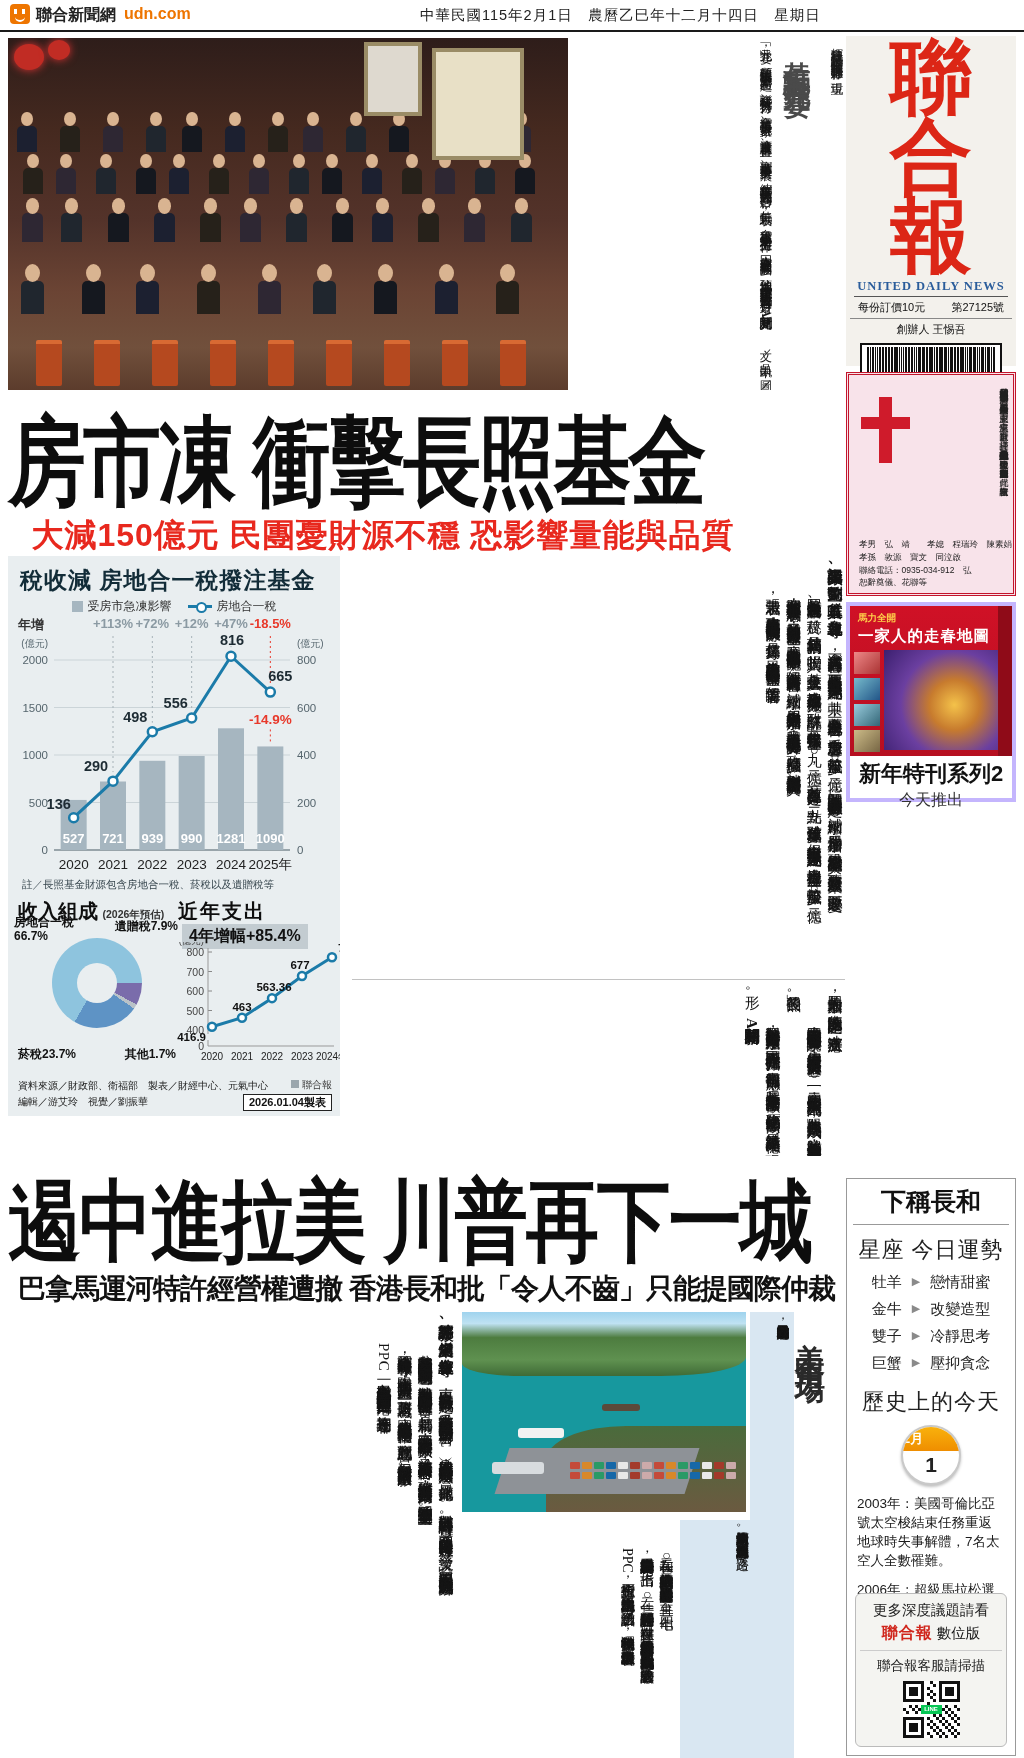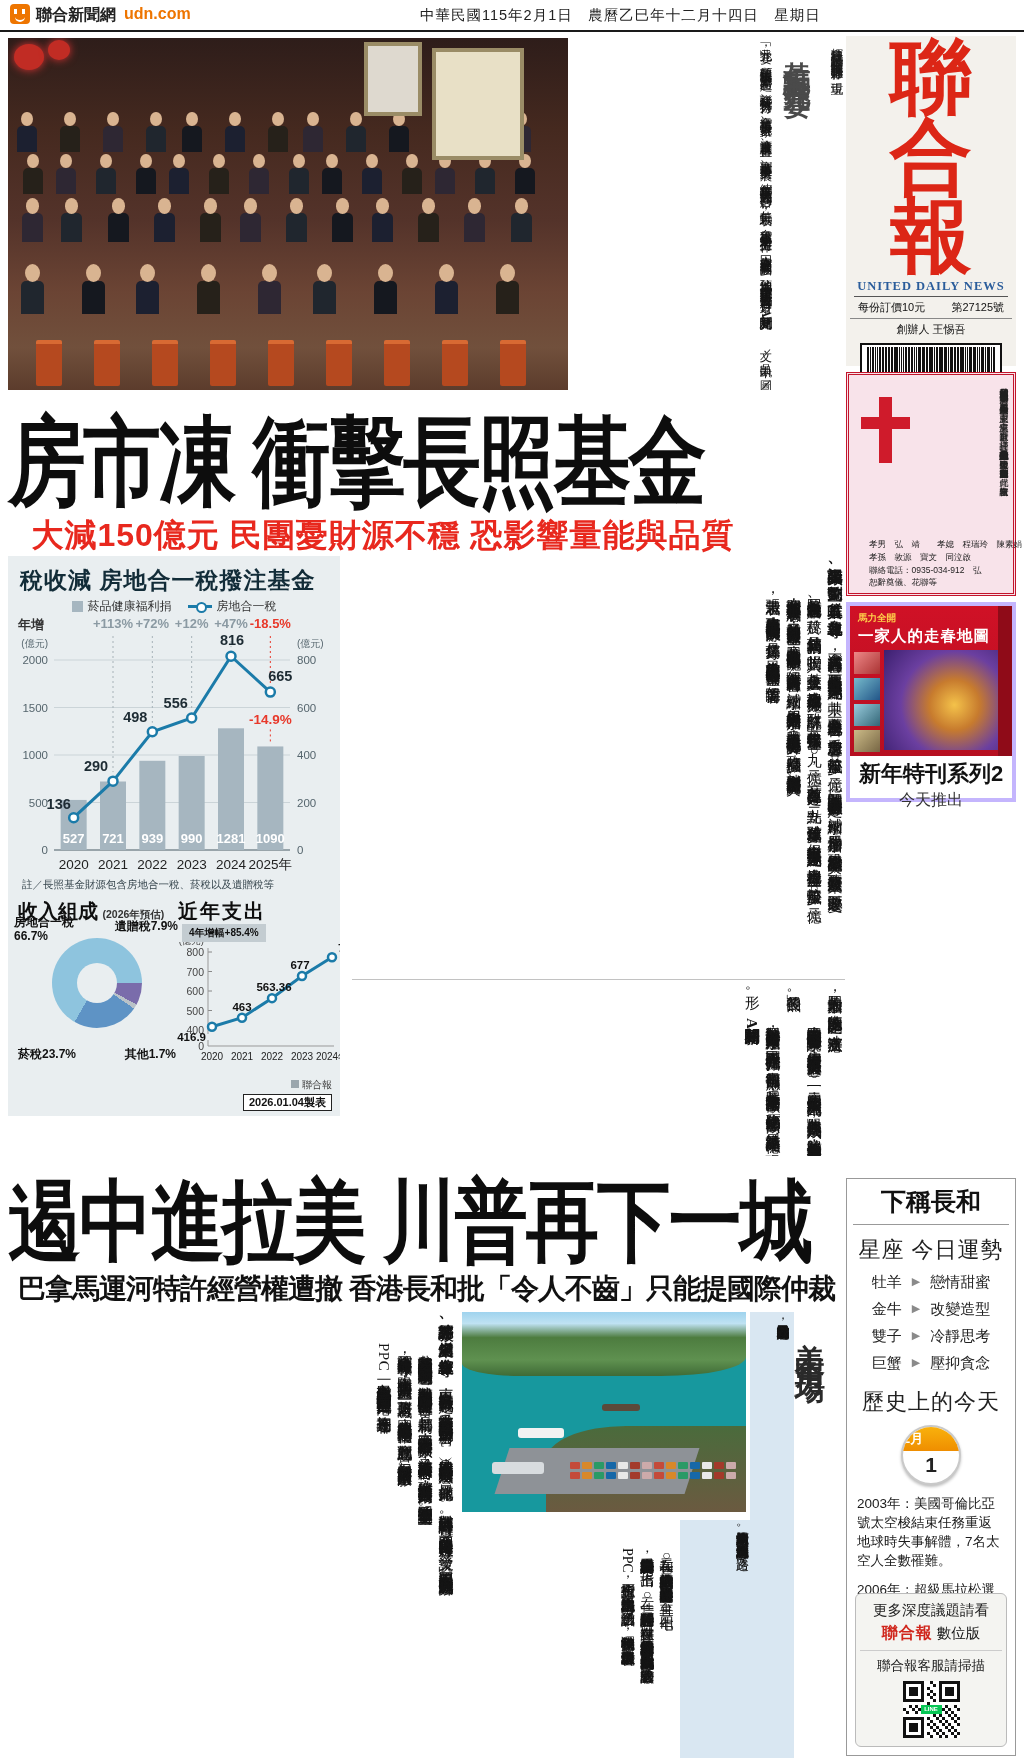--- a/index.html
+++ b/index.html
@@ -50,21 +50,21 @@
   #combo-svg{position:absolute;left:6px;top:78px;width:320px;height:240px;}
   #ig-note{position:absolute;left:14px;top:322px;font-size:10.5px;color:#37464e;}
   #income{position:absolute;left:10px;top:342px;width:154px;height:166px;}
   #income-title{font-size:20px;font-weight:900;color:#0e0e0e;}
   #income-sub{font-size:10.5px;font-weight:700;color:#333;}
   #income-donut{position:absolute;left:34px;top:40px;width:90px;height:90px;border-radius:50%;}
   #income-donut::after{content:"";position:absolute;left:25px;top:25px;width:40px;height:40px;border-radius:50%;background:#e9eef0;}
   .donut-lab{position:absolute;font-size:12px;font-weight:900;color:#111;line-height:1.15;}
   #spend{position:absolute;left:170px;top:342px;width:156px;height:166px;}
   #spend-title{font-size:20px;font-weight:900;color:#0e0e0e;letter-spacing:2px;}
-  #spend-badge{position:absolute;left:4px;top:26px;background:#c3ccd1;color:#111;font-size:10px;font-weight:900;padding:2px 7px;}
+  #spend-badge{position:absolute;left:4px;top:26px;background:#c3ccd1;color:#111;font-size:16px;font-weight:900;padding:2px 7px;}
   #spend-svg{position:absolute;left:-4px;top:44px;width:166px;height:124px;}
   .ig-footer{position:absolute;left:10px;bottom:6px;font-size:10px;color:#222;line-height:1.6;}
   #ig-brand{position:absolute;right:8px;bottom:24px;font-size:10px;color:#444;}
   #ig-brand i{display:inline-block;width:8px;height:8px;background:#9aa6ad;margin-right:3px;}
   #ig-stamp{position:absolute;right:8px;bottom:5px;border:1.5px solid #222;padding:0 5px;font-size:11px;font-weight:700;background:#fff;}
   
   #a1-band1{left:352px;top:556px;width:493px;height:420px;font-size:15px;line-height:1.38;letter-spacing:0.5px;}
   #a1-rule{left:352px;top:979px;width:493px;height:0;border-top:1px solid #c2c2c2;}
   #a1-band2{left:352px;top:984px;width:493px;height:172px;font-size:15px;line-height:1.38;letter-spacing:0.5px;}
   .byline{font-weight:900;}
@@ -94,21 +94,21 @@
   #mh-price{display:flex;justify-content:space-between;padding:3px 8px;font-size:11px;border-bottom:1px solid #888;margin:0 4px;}
   #mh-founder{padding:3px 0;font-size:11px;}
   #mh-barcode{margin:3px 14px 0;border:2px solid #111;background:#fff;padding:2px 3px 1px;}
   #barcode-bars{height:26px;display:flex;align-items:stretch;justify-content:center;}
   #barcode-bars b{background:#111;margin-right:1px;}
   #mh-digits{font-size:11.5px;letter-spacing:2px;font-family:"Liberation Mono","DejaVu Sans Mono",monospace;}
   #obituary{top:372px;height:224px;background:#f8e3ea;border:3px double #c2152c;}
   #ob-cross-v{position:absolute;left:30px;top:22px;width:13px;height:66px;background:#cf1b2b;}
   #ob-cross-h{position:absolute;left:12px;top:42px;width:49px;height:12px;background:#cf1b2b;}
   #ob-main{position:absolute;right:4px;top:6px;width:100px;height:168px;font-size:9px;line-height:1.3;color:#222;}
-  #ob-names{position:absolute;left:20px;bottom:4px;width:156px;font-size:8.5px;line-height:1.5;color:#222;}
+  #ob-names{position:absolute;left:10px;bottom:4px;width:156px;font-size:8.5px;line-height:1.5;color:#222;}
   #promo{top:602px;height:200px;border:4px solid #c4b5fd;}
   #promo-img{position:relative;height:150px;background:linear-gradient(180deg,#d01126 0%,#b60f20 100%);overflow:hidden;}
   #promo-banner{position:absolute;left:8px;top:6px;color:#ffd24a;font-size:9.5px;font-weight:700;}
   #promo-series{position:absolute;left:8px;top:20px;color:#fff;font-size:15.5px;font-weight:900;letter-spacing:1px;}
   #promo-collage{position:absolute;left:34px;top:44px;width:128px;height:100px;background:
       radial-gradient(circle at 55% 55%,#f4c24a 0%,#c77b2e 28%,#6b3fa0 60%,#3c2070 100%);}
   .promo-thumb{position:absolute;left:4px;width:26px;height:22px;}
   #promo-strip{position:absolute;right:0;top:0;width:14px;height:150px;background:#8f0b18;}
   #promo-title{text-align:center;font-size:22px;font-weight:900;margin-top:3px;}
   #promo-sub{text-align:center;font-size:16px;color:#333;margin-top:1px;}
@@ -275,21 +275,21 @@
   </div>
 
   <div class="abs" id="hl1"><span>房市凍 衝擊長照基金</span></div>
   <div class="abs" id="sub1">大減150億元 民團憂財源不穩 恐影響量能與品質</div>
 
   <div class="abs" id="ig">
     <div id="ig-title">稅收減 房地合一稅撥注基金</div>
     <div id="ig-legend">
       <div class="leg-item">
           <span class="leg-sq"></span>
-          <span>菸品健康福利捐</span>
+          <span>受房市急凍影響</span>
         </div>
       <div class="leg-item">
           <span class="leg-line">
             <i></i>
           </span>
           <span>房地合一稅</span>
         </div>
     </div>
     <div id="growth-row">
         <span class="glab">年增</span>
@@ -401,20 +401,24 @@
             <circle cx="158" cy="15.265" r="4" fill="#fff" stroke="#1b7ba9" stroke-width="2.5"></circle>
             <text x="164" y="10.265" text-anchor="start" font-size="11.5" font-weight="900" fill="#111">773</text>
             <text x="38" y="118" text-anchor="middle" font-size="10" fill="#222">2020</text>
             <text x="68" y="118" text-anchor="middle" font-size="10" fill="#222">2021</text>
             <text x="98" y="118" text-anchor="middle" font-size="10" fill="#222">2022</text>
             <text x="128" y="118" text-anchor="middle" font-size="10" fill="#222">2023</text>
             <text x="158" y="118" text-anchor="middle" font-size="10" fill="#222">2024年</text>
           </svg></div>
     </div>
 
+    <div class="ig-footer">
+      <div>資料來源／財政部、衛福部　製表／財經中心、元氣中心</div>
+      <div>編輯／游艾玲　視覺／劉振華</div>
+    </div>
     <div id="ig-brand"><i></i><span>聯合報</span></div>
     <div id="ig-stamp">2026.01.04製表</div>
   </div>
 
   <div class="abs vt-body" id="a1-band1"><span class="byline">記者張曼蘋、劉懿萱、翁唯真／台北報導</span><span>　　台灣正式邁入超高齡社會，然而長照基金去年稅收撥注規模年減百分之十四點九，其中，基金主要財源房地合一稅，受房市急凍影響，較前年減少一五○億元。民間照護團體憂心長照基金財源不穩定、補助縮水、服務量卻增加，恐影響服務量能跟品質，政府要做好長照政策，財源一定要改變。
 　　長照基金財源包含遺贈稅、菸稅、菸品健康福利捐、捐贈收入、基金孳息收入、房地合一稅及政府預算撥充。財政部統計，去年稅收撥注長照基金一○九○億元，占預算數比率百分之一○二點九，雖達成年度預算數，但全年撥注規模年減百分之十四點九；房地合一稅撥注基金，較前年減少一五○億元。
 　　台灣照顧管理協會榮譽理事長張淑慧表示，目前長照的部分費用是來自長照基金，長照基金基本上支援民間團體的服務量能，但隨著台灣進入超高齡社會，補助縮水，但服務人數卻是大幅增加，且照護人事及服務成本也隨著通膨提升，政府補助減少，就會影響到整體服務量能與品質。
 　　張淑慧表示，政府應該要思考長照基金能否開發更多元的來源，像是菸捐等，目前大宗的比率是在國健署的全民健保安全準備金，但隨著需要</span></div>
   <div class="abs" id="a1-rule"></div>
   <div class="abs vt-body" id="a1-band2"><span>長照的人數增加，來源的比率隨之調整，才有辦法支應。

